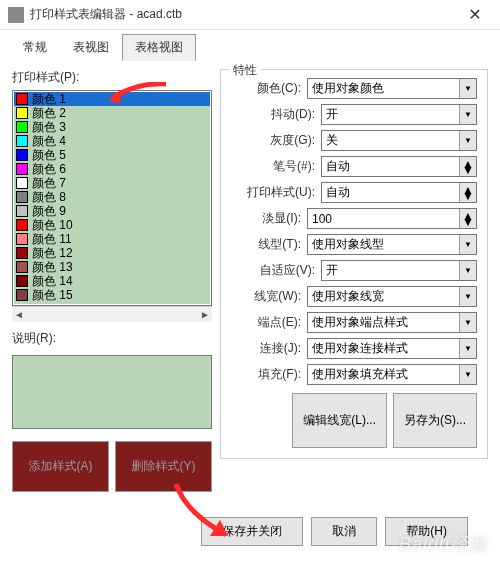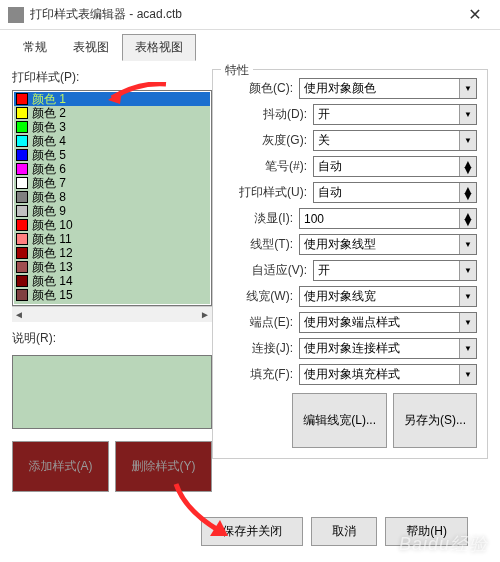--- a/index.html
+++ b/index.html
@@ -5,28 +5,28 @@
 * { box-sizing: border-box; margin: 0; padding: 0; font-family: "Microsoft YaHei", SimSun, sans-serif; font-size: 12px; }
 body { background: #fff; width: 500px; height: 562px; position: relative; overflow: hidden; }
 .titlebar { height: 30px; display: flex; align-items: center; padding: 0 2px 0 8px; border-bottom: 1px solid #ddd; }
 .titlebar .icon { width: 16px; height: 16px; background: #888; margin-right: 6px; }
 .titlebar .title { flex: 1; color: #333; }
 .titlebar .close { width: 46px; height: 30px; display: flex; align-items: center; justify-content: center; font-size: 16px; color: #333; }
 .tabs { display: flex; padding: 4px 10px 0 10px; }
 .tab { padding: 4px 12px; border: 1px solid transparent; cursor: default; color: #333; }
 .tab.active { border: 1px solid #999; border-bottom: 1px solid #f0f0f0; background: #f0f0f0; }
 .tab-content { padding: 8px 12px; }
-.main-row { display: flex; gap: 0; }
+.main-row { display: flex; gap: 8px; }
 .left-col { width: 200px; display: flex; flex-direction: column; }
 .section-label { color: #333; margin-bottom: 4px; }
 .listbox { border: 1px solid #777; height: 216px; overflow: hidden; position: relative; background: #b9d6b9; display: flex; }
 .listbox-inner { flex: 1; padding: 1px; background: #fff; }
 .listbox-inner .items-bg { background: #b9d6b9; min-height: 100%; }
 .list-item { display: flex; align-items: center; height: 14px; padding: 0 2px; background: #b9d6b9; }
-.list-item.selected { background: #1a6fcf; color: #bef264; }
+.list-item.selected { background: #1a6fcf; color: #000000; }
 .swatch { width: 12px; height: 12px; border: 1px solid #000; margin-right: 4px; flex-shrink: 0; }
 .scroll-h { height: 16px; background: #f0f0f0; border-top: 1px solid #ccc; display: flex; align-items: center; justify-content: space-between; padding: 0 2px; }
 .scroll-arrow { font-size: 10px; color: #555; }
 .desc-box { border: 1px solid #777; height: 74px; background: #b9d6b9; margin-top: 4px; }
 .btn-row { display: flex; gap: 6px; margin-top: 12px; }
 .btn { border: 1px solid #999; background: #7f1d1d; padding: 16px 10px; color: #999; text-align: center; flex: 1; }
 .btn.enabled { color: #000; background: #e5e5e5; cursor: pointer; }
 .right-col { flex: 1; }
 .group { border: 1px solid #ccc; padding: 8px 10px 10px 10px; position: relative; }
 .group-title { position: absolute; top: -8px; left: 8px; background: #fff; padding: 0 4px; color: #333; }

